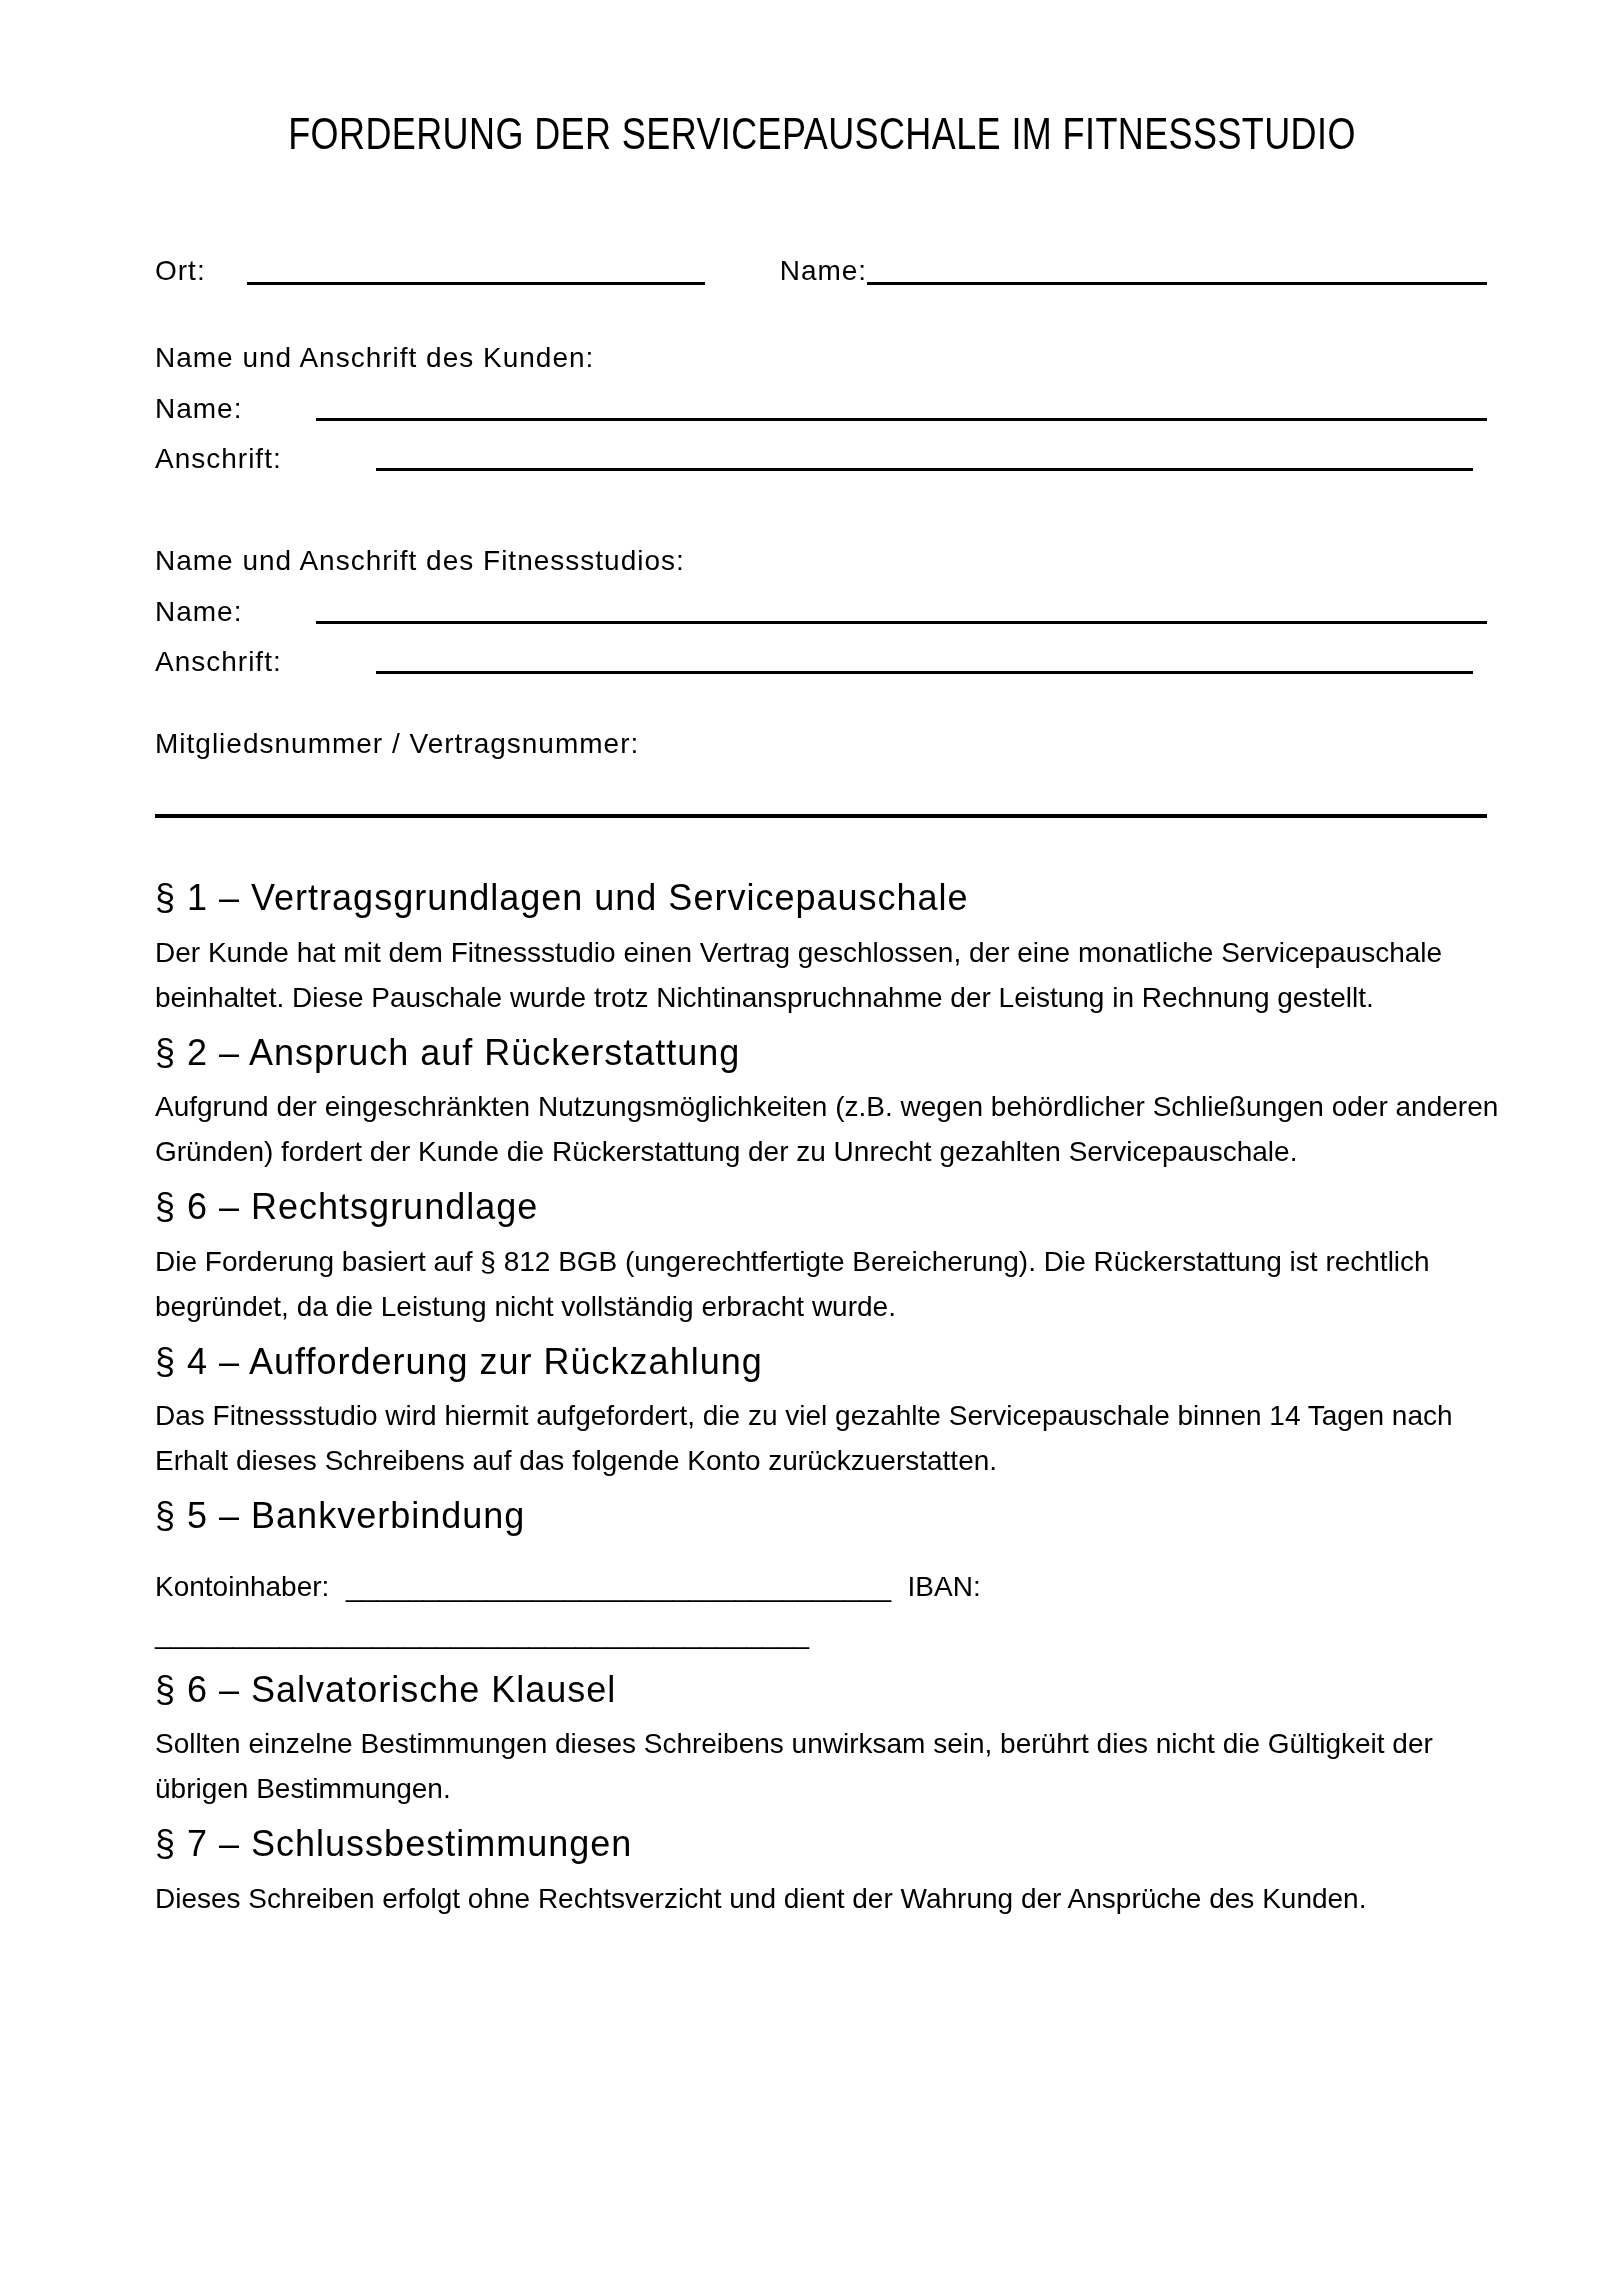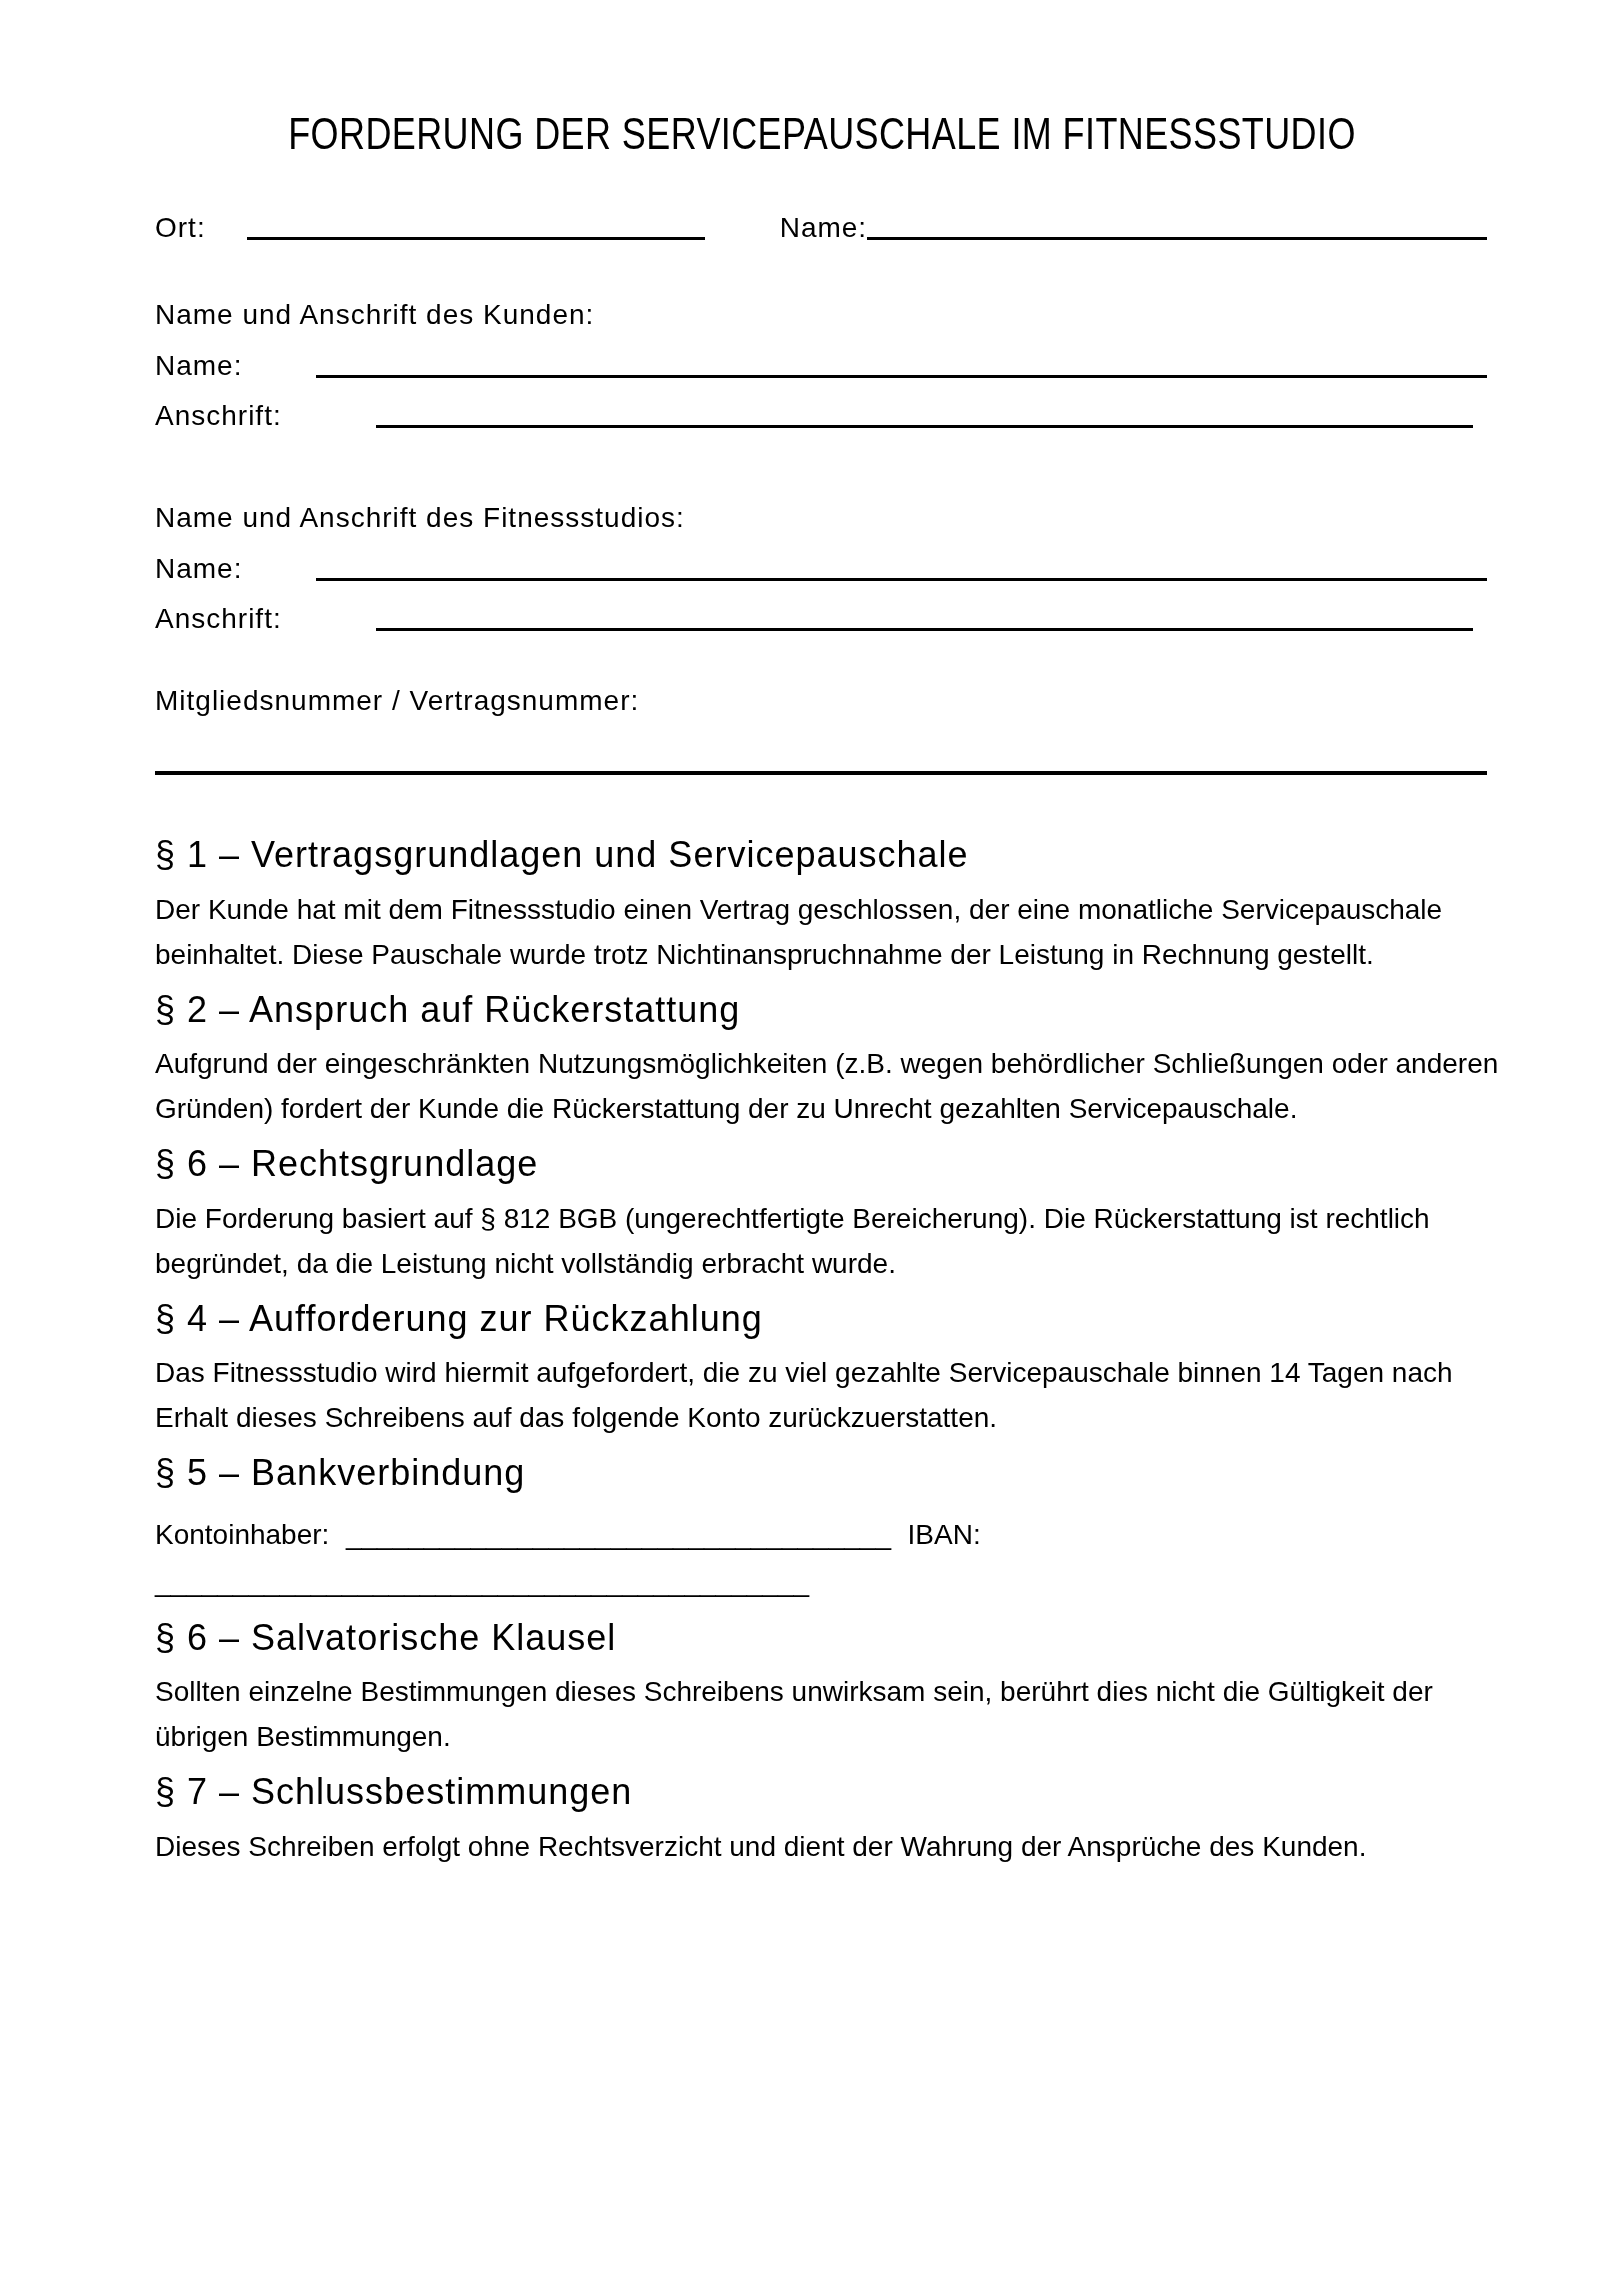--- a/index.html
+++ b/index.html
@@ -22,21 +22,21 @@
     text-align: center;
     letter-spacing: 0.5px;
     transform: scaleX(0.80);
     transform-origin: 50% 50%;
     white-space: nowrap;
   }
   .row { display: flex; align-items: flex-start; }
   .lbl { line-height: 33px; letter-spacing: 1px; white-space: nowrap; }
   .blank { border-bottom: 3.9px solid #000; height: 29px; }
 
-  .ort-row { margin-top: 53px; }
+  .ort-row { margin-top: 96px; align-items: center; }
   .ort-blank { width: 458px; margin-left: 41px; }
   .datum-lbl { margin-left: 75px; }
   .datum-blank { flex: 1; }
 
   .addr-block { margin-top: 54px; }
   .addr-block.studio { margin-top: 69px; }
   .field-row { margin-top: 17.6px; }
   .name-blank { flex: 1; margin-left: 74px; }
   .anschrift-blank { flex: 1; margin-left: 94px; margin-right: 13.7px; }
 
@@ -49,21 +49,21 @@
     font-size: 36px;
     font-weight: 400;
     line-height: 33px;
     letter-spacing: 1px;
     white-space: nowrap;
   }
   .section p { margin-top: 15.7px; }
   .para-line { display: block; line-height: 45px; white-space: nowrap; }
 
   .bank-row { line-height: 47px; white-space: nowrap; }
-  .bank-row.firstrow { margin-top: 22px; }
+  .bank-row.firstrow { margin-top: 31px; }
   .gap-l { margin-left: 8.8px; }
   .blank-us { letter-spacing: 0; }
 </style>
 </head>
 <body>
 
 <div class="page">
 
   <h1 class="doc-title">FORDERUNG DER SERVICEPAUSCHALE IM FITNESSSTUDIO</h1>
 

